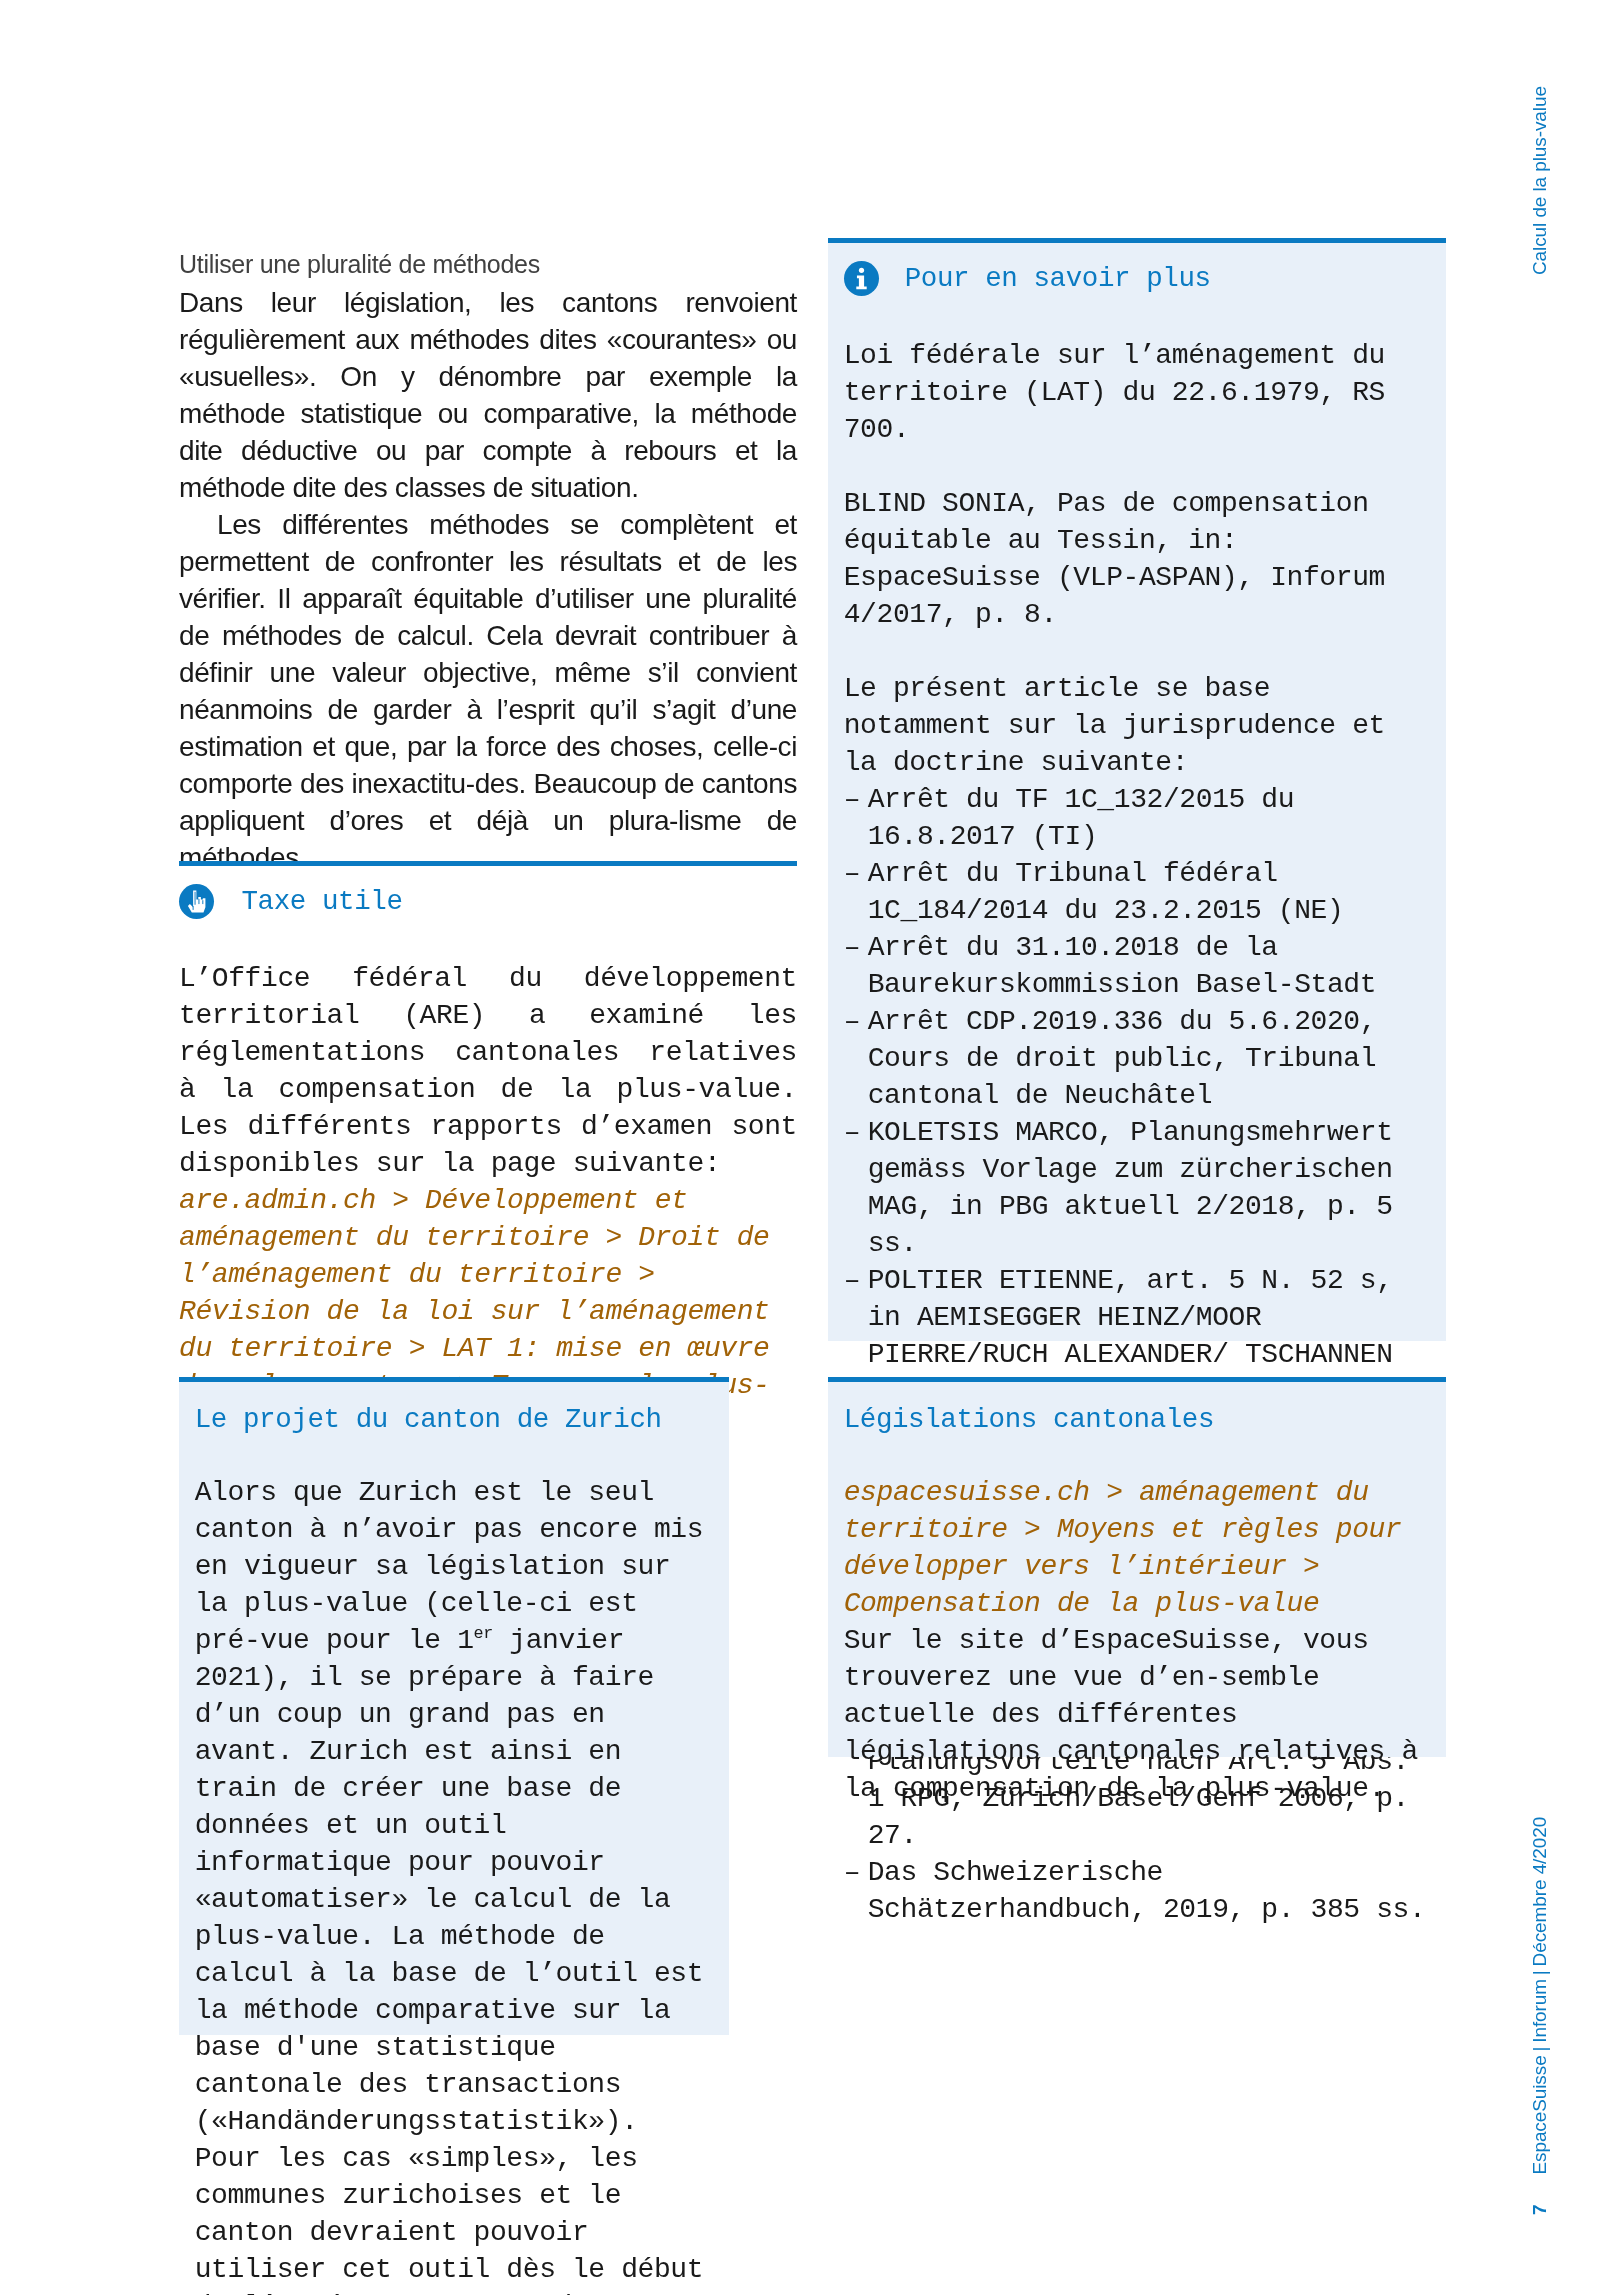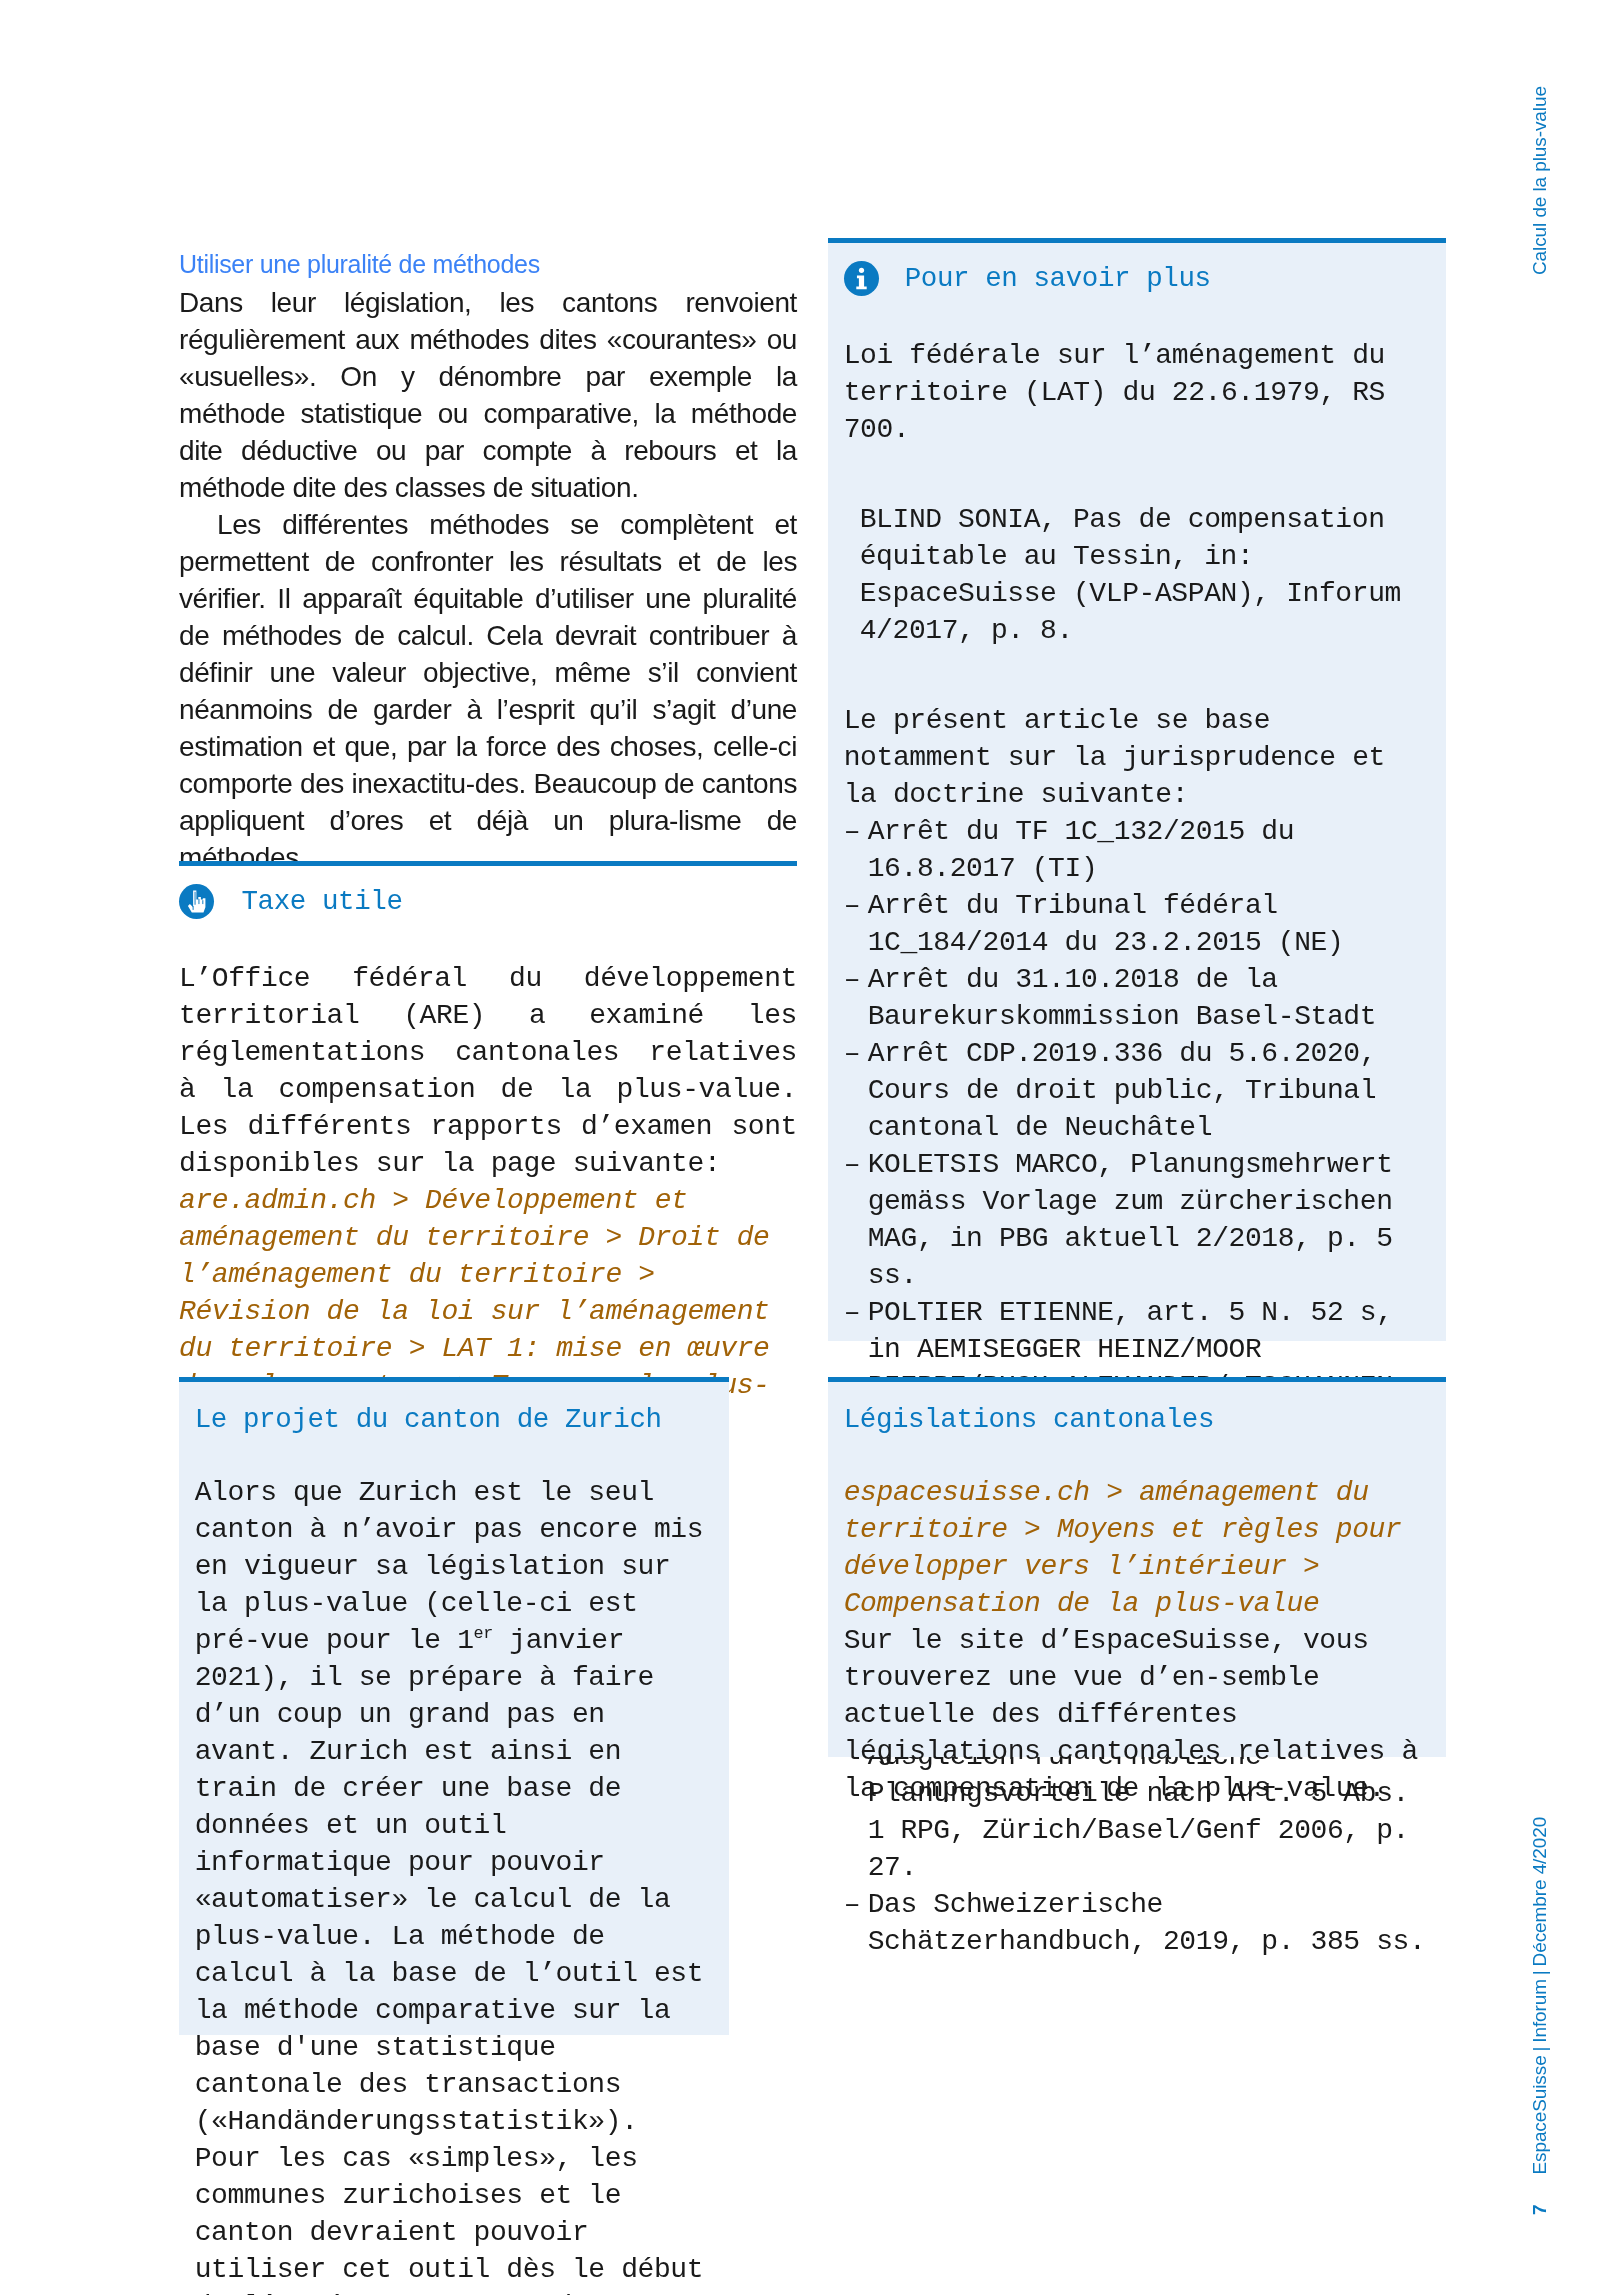--- a/index.html
+++ b/index.html
@@ -4,21 +4,21 @@
 <style>
   html, body { margin: 0; padding: 0; background: #ffffff; }
   body {
     width: 1623px; height: 2295px; position: relative; overflow: hidden;
     font-family: "Liberation Sans", sans-serif; color: #1a1a1a;
   }
   .col { position: absolute; }
   .body-text { font-size: 28px; line-height: 37px; letter-spacing: -0.4px; }
   .justify { text-align: justify; }
   .indent { text-indent: 38px; }
-  .h-section { font-size: 25px; line-height: 31px; letter-spacing: -0.3px; margin: 0 0 3.9px 0; font-weight: normal; color: #3b82f6; }
+  .h-section { font-size: 25px; line-height: 31px; letter-spacing: -0.3px; margin: 0 0 3.9px 0; font-weight: normal; color: #404040; }
   .link { color: #a16207; font-style: italic; }
 
   .box { position: absolute; background: #e8f0f9; border-top: 5.9px solid #0a7ac2; box-sizing: border-box; font-family: Liberation Mono, monospace; }
   .box.plain { background: #ffffff; }
   .box-head { display: flex; align-items: center; gap: 27.5px; }
   .box-title { font-size: 27.5px; color: #0a7ac2; letter-spacing: -0.4px; line-height: 34px; }
   .icon-circle { width: 35px; height: 35px; border-radius: 50%; background: #0a7ac2; display: flex; align-items: center; justify-content: center; flex: none; }
   .ref-list { list-style: none; margin: 0; padding: 0; }
   .ref-list li { position: relative; padding-left: 24px; }
   .ref-list li::before { content: "–"; position: absolute; left: 0; top: 0; }
@@ -69,21 +69,21 @@
         <circle cx="10" cy="5" r="4" fill="#ffffff"></circle>
         <path d="M3 13h11v17h4v4H2v-4h4V17H3z" fill="#ffffff"></path>
       </svg>
     </span>
     <span class="box-title">Pour en savoir plus</span>
   </div>
   <div style="height:41px;"></div>
   <div class="body-text">
     <p style="margin:0;">Loi fédérale sur l’aménagement du territoire (LAT) du 22.6.1979, RS 700.</p>
     <div class="para-gap"></div>
-    <p style="margin:16px;">BLIND SONIA, Pas de compensation équitable au Tessin, in: EspaceSuisse (VLP-ASPAN), Inforum 4/2017, p. 8.</p>
+    <p style="margin:0;">BLIND SONIA, Pas de compensation équitable au Tessin, in: EspaceSuisse (VLP-ASPAN), Inforum 4/2017, p. 8.</p>
     <div class="para-gap"></div>
     <p style="margin:0;">Le présent article se base notamment sur la jurisprudence et la doctrine suivante:</p>
     <ul class="ref-list">
       <li>Arrêt du TF 1C_132/2015 du 16.8.2017 (TI)</li>
       <li>Arrêt du Tribunal fédéral 1C_184/2014 du 23.2.2015 (NE)</li>
       <li>Arrêt du 31.10.2018 de la Baurekurskommission Basel-Stadt</li>
       <li>Arrêt CDP.2019.336 du 5.6.2020, Cours de droit public, Tribunal cantonal de Neuchâtel</li>
       <li>KOLETSIS MARCO, Planungsmehrwert gemäss Vorlage zum zürcherischen MAG, in PBG aktuell 2/2018, p. 5 ss.</li>
       <li>POLTIER ETIENNE, art. 5 N. 52 s, in AEMISEGGER HEINZ/MOOR PIERRE/RUCH ALEXANDER/ TSCHANNEN PIERRE (éds.): Commentaire pratique LAT, Planifier l’affectation, Genève/Zürich/Bâle 2016.</li>
       <li>EYMANN URS, Grundsätze zur Ermittlung des Planungsmehrwertes nach Art. 5 RPG, in ZBl. 4/2015 p. 167 ss., p. 172.</li>

